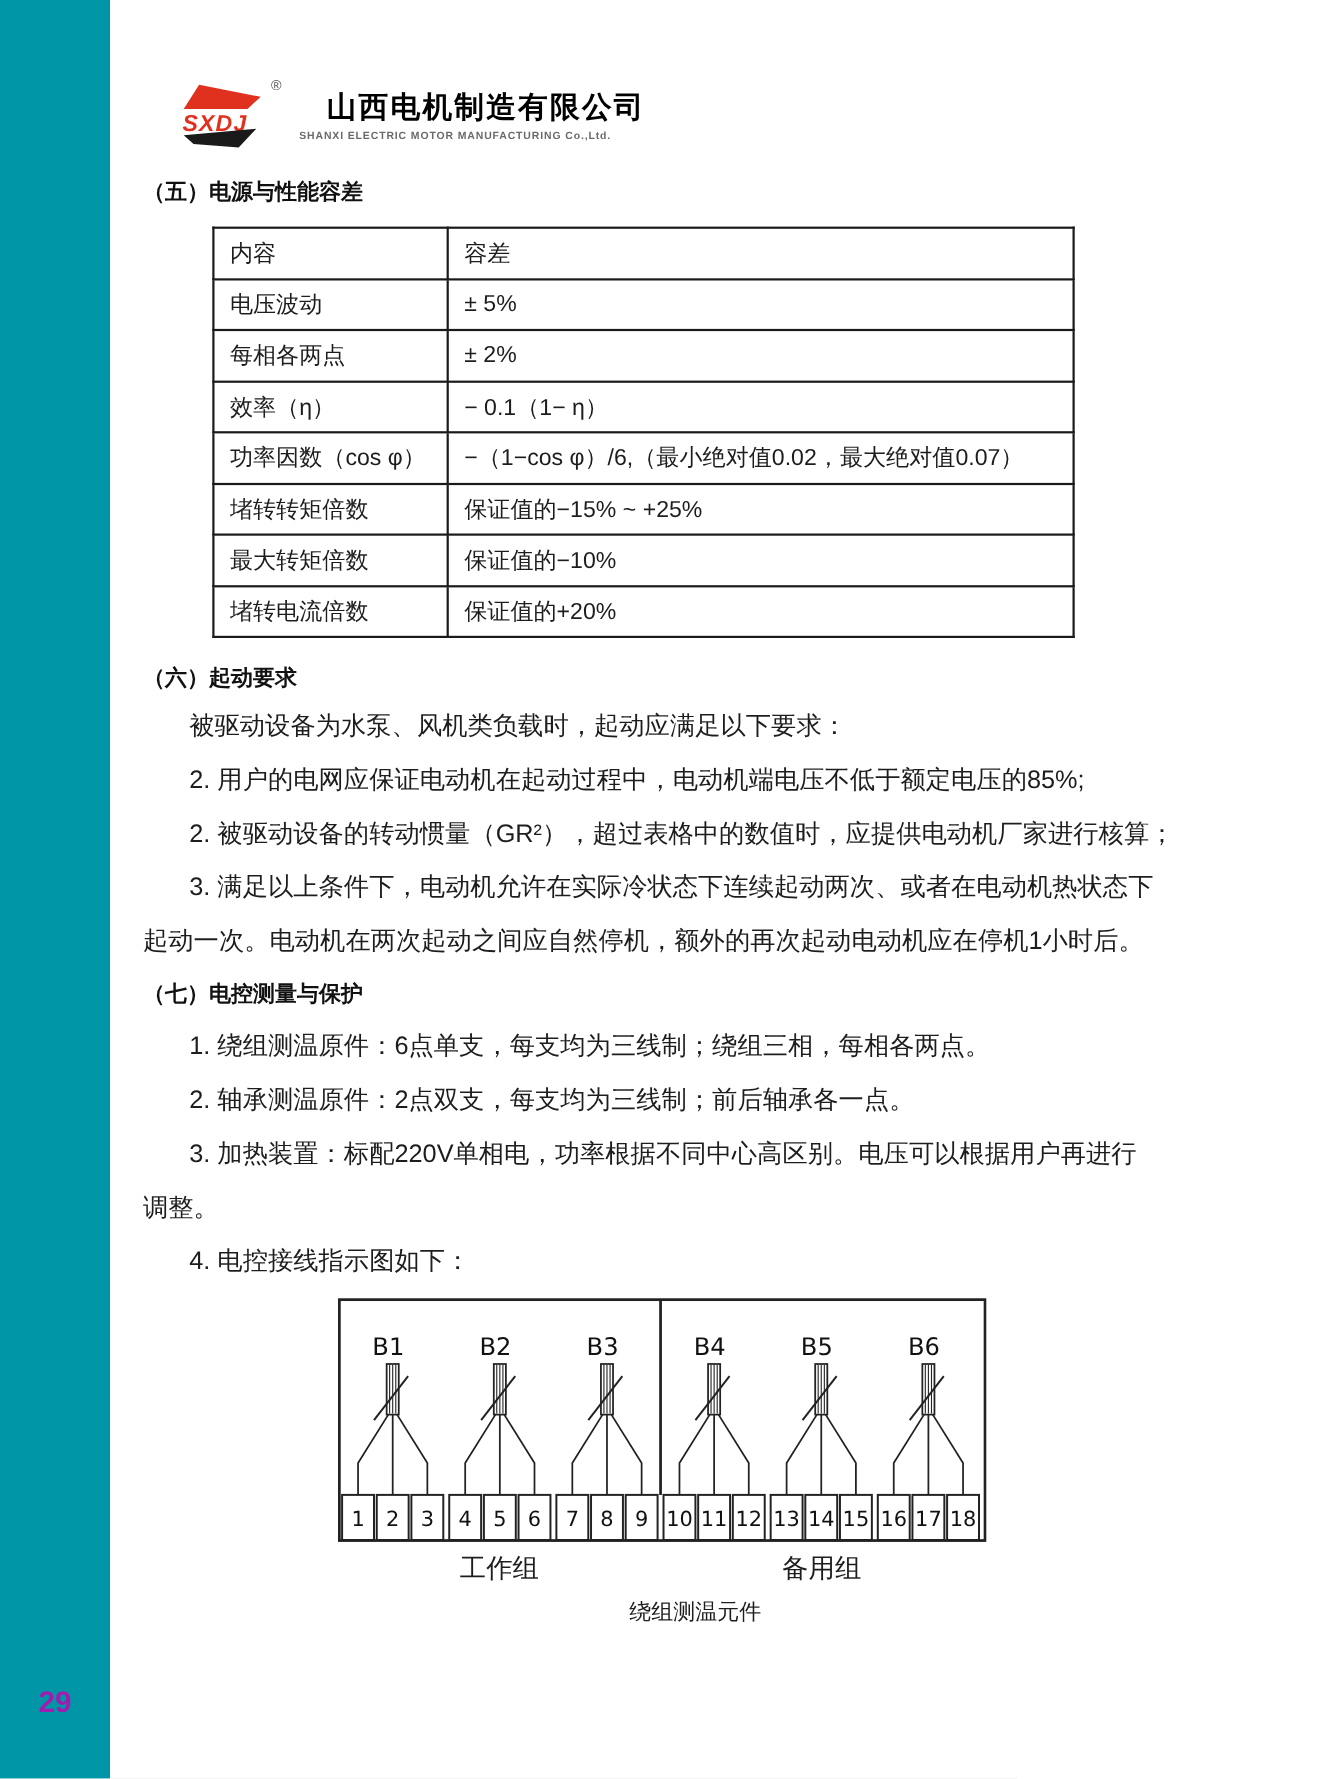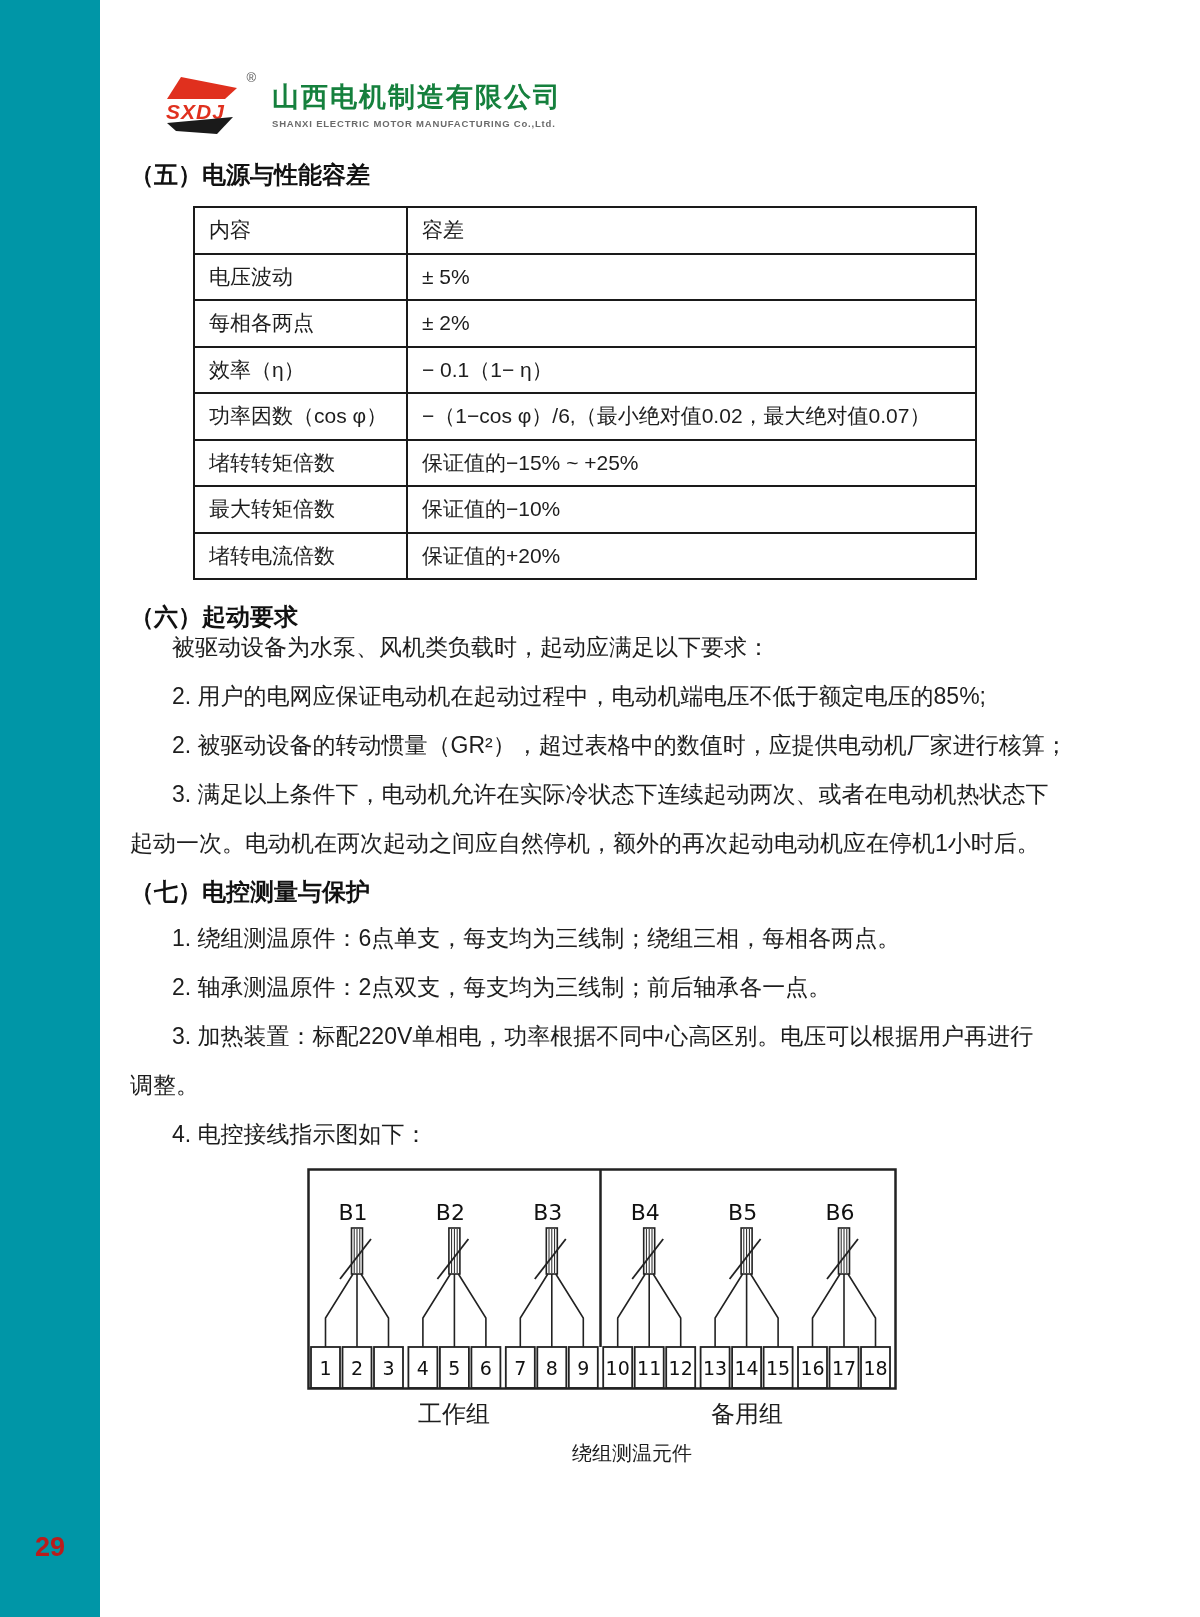--- a/index.html
+++ b/index.html
@@ -7,54 +7,54 @@
     position:relative; width:1200px; height:1617px; margin:0 auto;
     background:#ffffff; overflow:hidden;
     font-family:"Liberation Sans", sans-serif; color:#1d1d1d;
   }
   .accent-bar {
     position:absolute; left:0; top:0; width:100px; height:1617px;
     background:#0096a7;
   }
   .page-number {
     position:absolute; left:0; top:1532px; width:100px;
-    text-align:center; color:#b91c1c; font-size:27px; font-weight:bold;
+    text-align:center; color:#a21caf; font-size:27px; font-weight:bold;
   }
   .content { position:absolute; left:130px; top:0; width:950px; }
 
   
   .brand { margin-top:72px; margin-left:34px; height:64px; display:flex; align-items:center; }
   .logo-wrap { position:relative; width:92px; height:64px; flex:0 0 auto; }
   .reg-mark { position:absolute; right:0; top:-2px; font-size:13px; color:#555; }
   .brand-names { margin-left:16px; }
-  .brand-cn { font-size:27px; letter-spacing:2px; color:#15803d; font-weight:bold; }
+  .brand-cn { font-size:27px; letter-spacing:2px; color:#000000; font-weight:bold;margin-left:25px; }
   .brand-en { font-size:9.5px; letter-spacing:0.8px; color:#6a6a6a; margin-top:3px; font-weight:bold; }
 
   
-  .sec-title { font-size:24px; font-weight:bold; color:#111; margin:0; line-height:30px; }
+  .sec-title { font-size:20px; font-weight:bold; color:#111; margin:0; line-height:30px; }
   .t5 { margin-top:24px; }
   .t6 { margin-top:22px; }
   .t7 { margin-top:16px; margin-bottom:16px; }
 
   
   table.tol {
     border-collapse:collapse; margin-top:16px; margin-left:63px;
     width:784px; table-layout:fixed;
   }
   table.tol td {
     border:2px solid #1a1a1a; font-size:21px; color:#1d1d1d;
     padding:0 14px; height:44.5px; vertical-align:middle;
     white-space:nowrap; overflow:hidden;
   }
   table.tol td.c1 { width:183px; }
 
   
   .line { font-size:23px; line-height:31px; margin:0 0 18px 0; white-space:nowrap; }
   .indent { padding-left:42px; }
-  .first { }
+  .first { margin-top:12px; }
 
   
   .diagram { position:relative; width:650px; margin-left:177px; margin-top:6px; }
   .dsvg { display:block; }
   .dsvg .wire, .dsvg .shape { stroke:#222; fill:none; }
   .dsvg text { fill:#111; font-family:"DejaVu Sans", sans-serif; }
   .dsvg .blabel { font-size:22px; text-anchor:middle; }
   .dsvg .tnum { font-size:19px; text-anchor:middle; }
   .group-labels { position:relative; height:34px; margin-top:8px; font-size:24px; color:#1d1d1d; }
   .group-labels span { position:absolute; transform:translateX(-50%); white-space:nowrap; }

